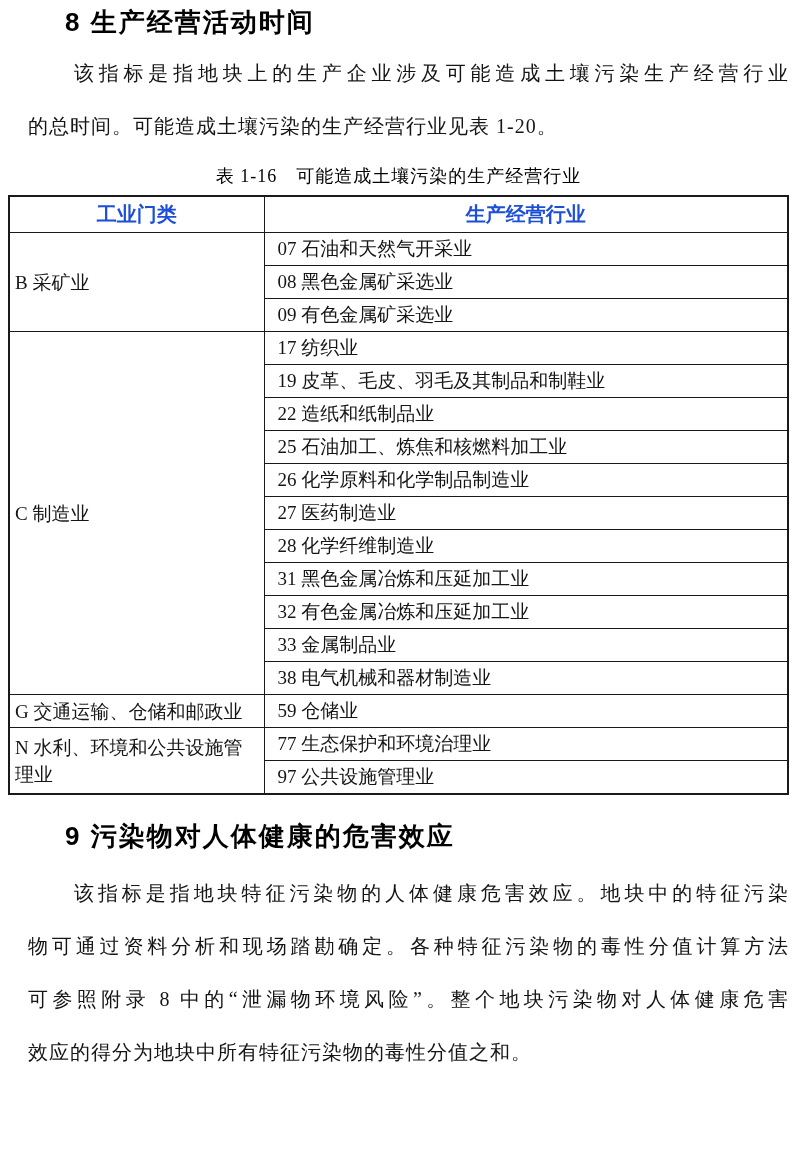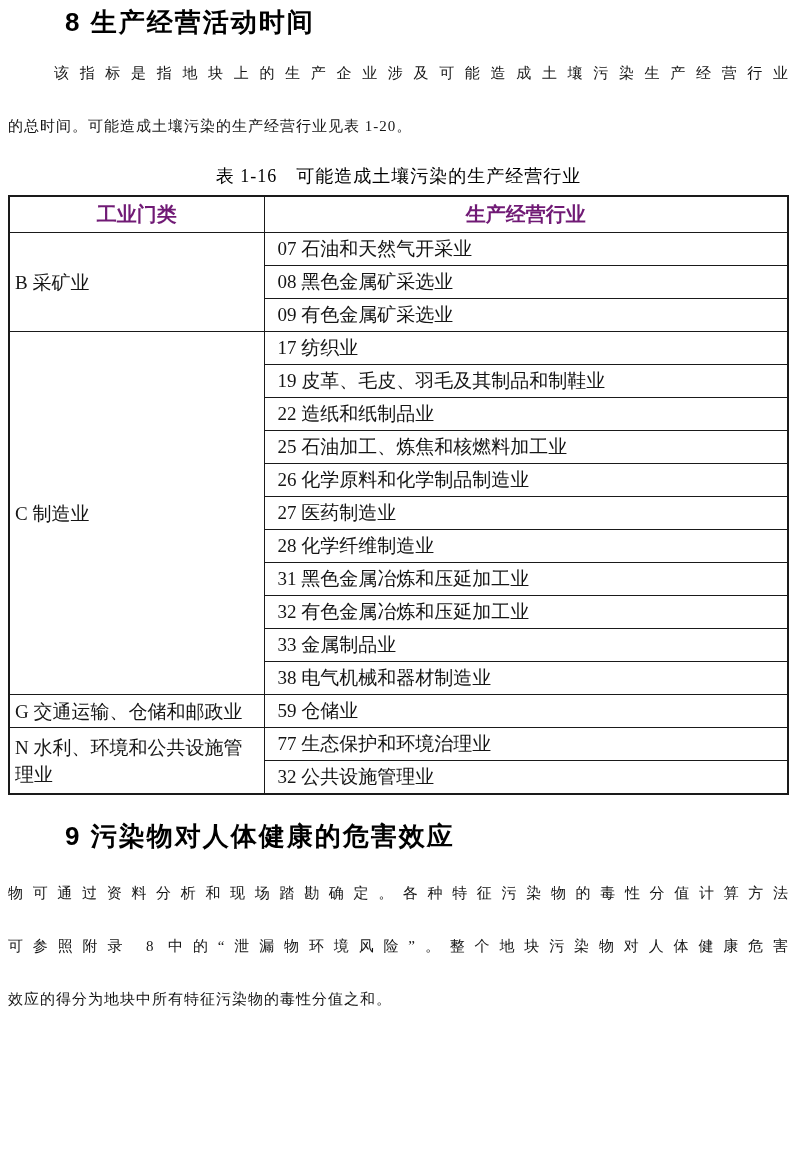--- a/index.html
+++ b/index.html
@@ -29,26 +29,27 @@
     line-height: 30px;
     color: #000000;
   }
   #heading-8 { padding-top: 7px; }
   #heading-9 { margin-top: 26px; }
   #heading-10 { margin-top: 25px; }
 
   .para { margin-top: 10px; }
   #para-9 { margin-top: 16px; }
   .para .line {
-    font-size: 15px;
+    font-size: 20px;
     height: 53px;
     line-height: 53px;
     letter-spacing: 1px;
     white-space: normal;
     overflow: hidden;
+    margin-left: 20px;
   }
   .para .line.just {
     text-align: justify;
     text-align-last: justify;
   }
   .para .line.indent { padding-left: 46px; }
 
   .table-caption {
     margin-top: 12px;
     text-align: center;
@@ -68,21 +69,21 @@
   }
   table.industry th, table.industry td {
     border: 1px solid #1a1a1a;
   }
   table.industry th {
     height: 33px;
     font-family: "Liberation Sans", sans-serif;
     font-weight: bold;
     font-size: 20px;
     text-align: center;
-    color: #701a75;
+    color: #1d4ed8;
   }
   table.industry td {
     height: 30px;
     font-size: 19px;
     color: #151515;
   }
   td.cat {
     vertical-align: middle;
     line-height: 27px;
     padding: 1px 5px;
@@ -176,28 +177,29 @@
           </tr>
           <tr>
             <td class="cat" rowspan="1">G 交通运输、仓储和邮政业</td>
             <td class="ind">59 仓储业</td>
           </tr>
           <tr>
             <td class="cat" rowspan="2">N 水利、环境和公共设施管理业</td>
             <td class="ind">77 生态保护和环境治理业</td>
           </tr>
           <tr>
-            <td class="ind">32 公共设施管理业</td>
+            <td class="ind">97 公共设施管理业</td>
           </tr>
         </tbody>
     </table>
 
     <h2 class="sec-heading" id="heading-9">9 污染物对人体健康的危害效应</h2>
 
     <div class="para" id="para-9">
+        <div class="line just indent">该指标是指地块特征污染物的人体健康危害效应。地块中的特征污染</div>
         <div class="line just">物可通过资料分析和现场踏勘确定。各种特征污染物的毒性分值计算方法</div>
         <div class="line just">可参照附录 8 中的“泄漏物环境风险”。整个地块污染物对人体健康危害</div>
         <div class="line">效应的得分为地块中所有特征污染物的毒性分值之和。</div>
       </div>
 
 
   </div>
 
   <div class="footer">— 74 —</div>
 </div>

